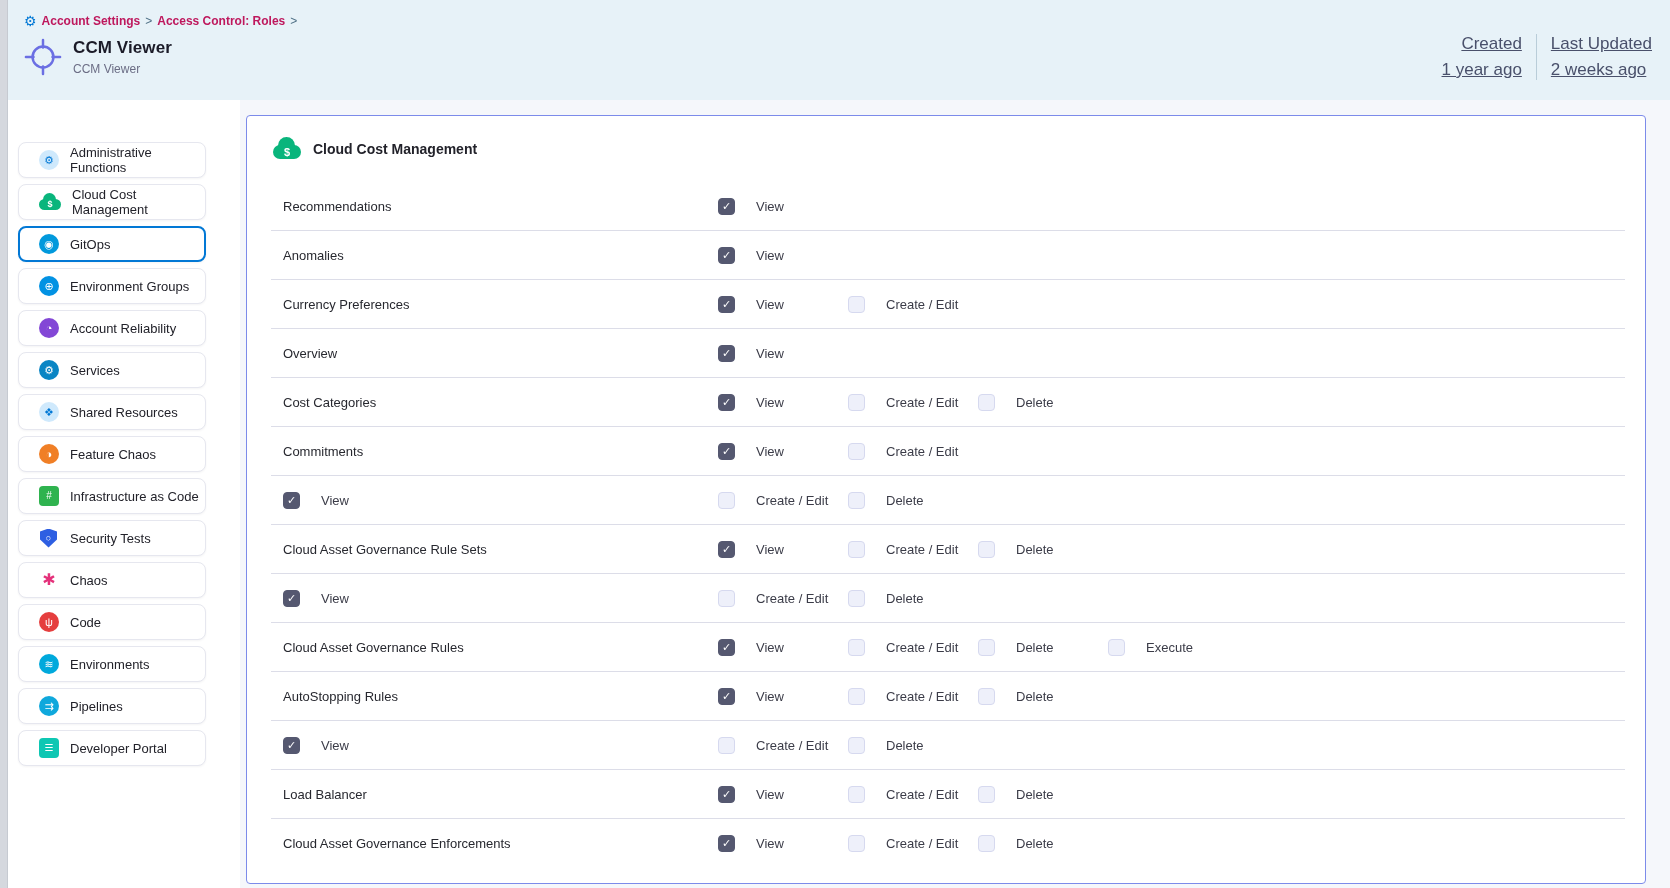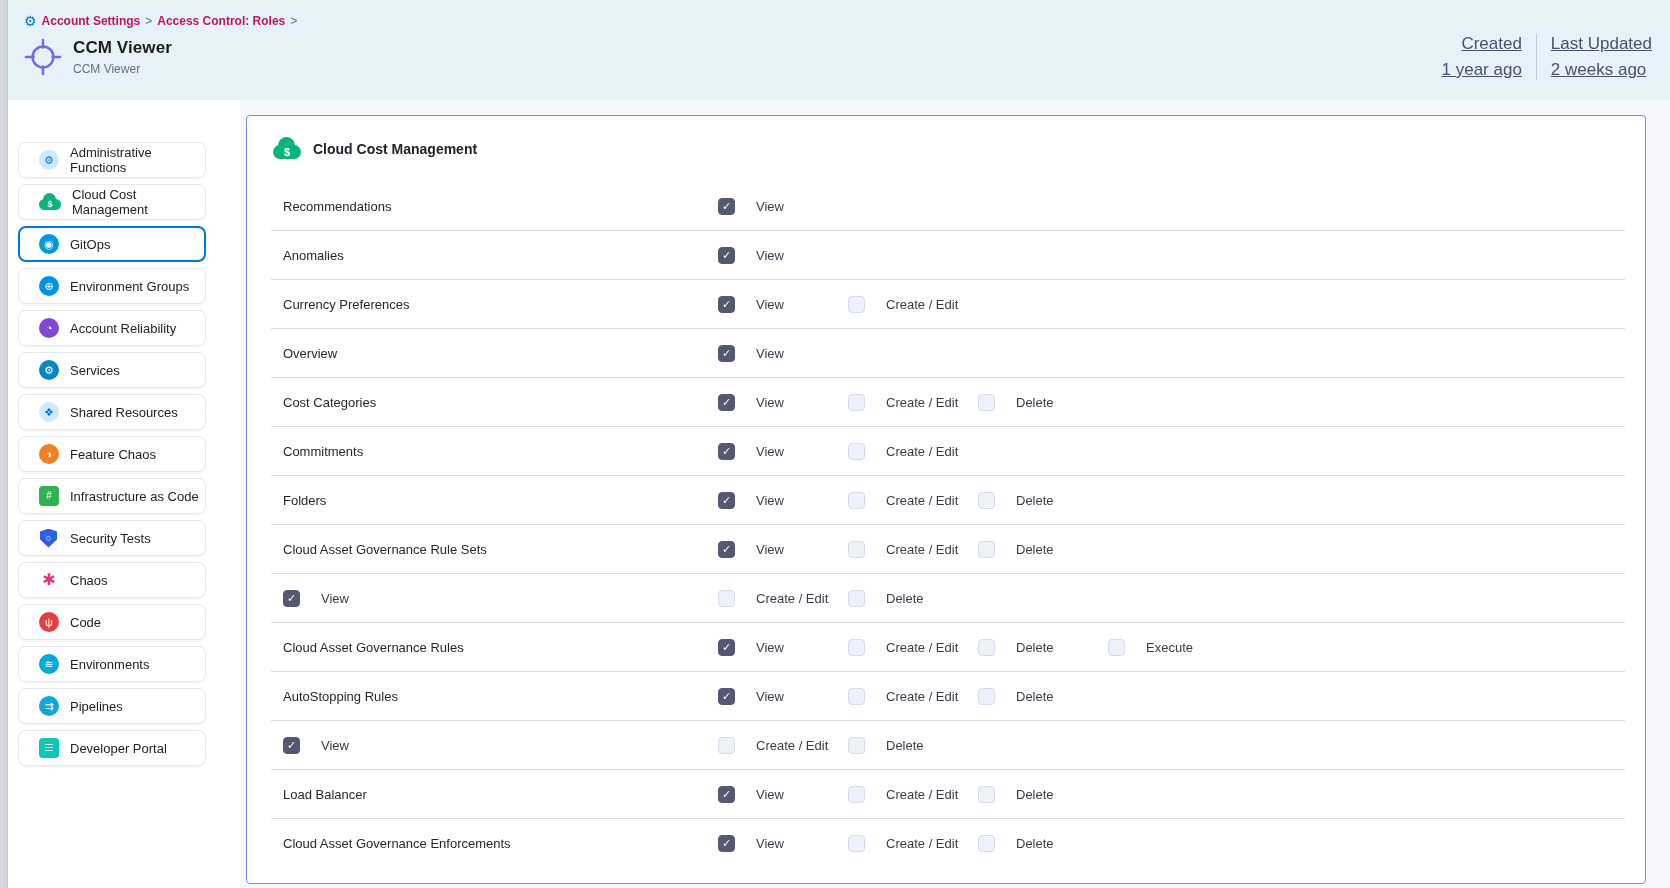--- a/index.html
+++ b/index.html
@@ -262,21 +262,20 @@
   <div class="perm-cell">
     <span class="checkbox checked"></span>
     <span class="cb-label">View</span>
   </div>
                 <div class="perm-cell">
     <span class="checkbox"></span>
     <span class="cb-label">Create / Edit</span>
   </div>
               </div>
               <div class="perm-row">
-    <span class="row-label">Folders</span>
   <div class="perm-cell">
     <span class="checkbox checked"></span>
     <span class="cb-label">View</span>
   </div>
                 <div class="perm-cell">
     <span class="checkbox"></span>
     <span class="cb-label">Create / Edit</span>
   </div>
                 <div class="perm-cell">
     <span class="checkbox"></span>

